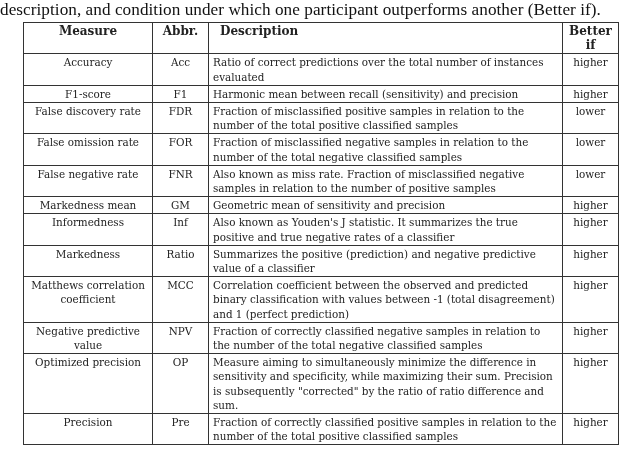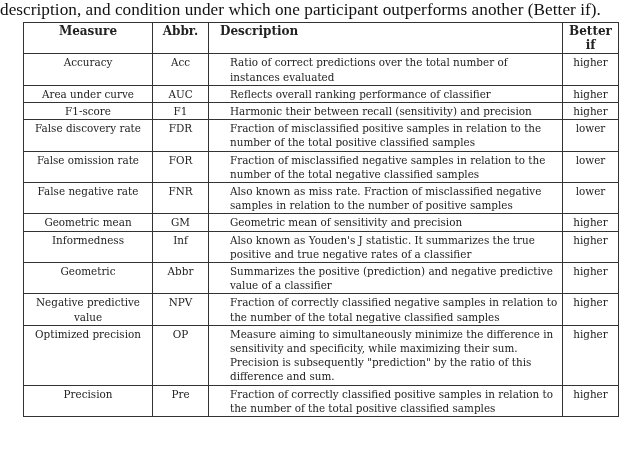--- a/index.html
+++ b/index.html
@@ -53,21 +53,21 @@
     }
     th {
       font-weight: bold;
       font-size: 12px;
       padding-top: 1px;
       padding-bottom: 1px;
       border-bottom: 1.5px solid #333;
     }
     th.left, td.desc { text-align: left; padding-left: 11px; }
     th.center, td.center { text-align: center; }
-    td.desc { padding-left: 21px; padding-right: 4px; }
+    td.desc { padding-left: 4px; padding-right: 4px; }
     td.measure { padding-left: 3px; padding-right: 3px; }
     tr.row td { padding-bottom: 1px; margin-top: 6px; }
   </style>
 </head>
 <body>
 
 <div class="caption">description, and condition under which one participant outperforms another (Better if).</div>
 
 <div class="table-wrap">
   <table>
@@ -86,29 +86,23 @@
       </tr>
     </thead>
     <tbody id="tbody">
     <tr class="row">
           <td class="center measure">Accuracy</td>
           <td class="center">Acc</td>
           <td class="desc">Ratio of correct predictions over the total number of instances evaluated</td>
           <td class="center">higher</td>
         </tr>
         <tr class="row">
-          <td class="center measure">Area under curve</td>
-          <td class="center">AUC</td>
-          <td class="desc">Reflects overall ranking performance of classifier</td>
-          <td class="center">higher</td>
-        </tr>
-        <tr class="row">
           <td class="center measure">F1-score</td>
           <td class="center">F1</td>
-          <td class="desc">Harmonic their between recall (sensitivity) and precision</td>
+          <td class="desc">Harmonic mean between recall (sensitivity) and precision</td>
           <td class="center">higher</td>
         </tr>
         <tr class="row">
           <td class="center measure">False discovery rate</td>
           <td class="center">FDR</td>
           <td class="desc">Fraction of misclassified positive samples in relation to the number of the total positive classified samples</td>
           <td class="center">lower</td>
         </tr>
         <tr class="row">
           <td class="center measure">False omission rate</td>
@@ -116,47 +110,53 @@
           <td class="desc">Fraction of misclassified negative samples in relation to the number of the total negative classified samples</td>
           <td class="center">lower</td>
         </tr>
         <tr class="row">
           <td class="center measure">False negative rate</td>
           <td class="center">FNR</td>
           <td class="desc">Also known as miss rate. Fraction of misclassified negative samples in relation to the number of positive samples</td>
           <td class="center">lower</td>
         </tr>
         <tr class="row">
-          <td class="center measure">Geometric mean</td>
+          <td class="center measure">Markedness mean</td>
           <td class="center">GM</td>
           <td class="desc">Geometric mean of sensitivity and precision</td>
           <td class="center">higher</td>
         </tr>
         <tr class="row">
           <td class="center measure">Informedness</td>
           <td class="center">Inf</td>
           <td class="desc">Also known as Youden's J statistic. It summarizes the true positive and true negative rates of a classifier</td>
           <td class="center">higher</td>
         </tr>
         <tr class="row">
-          <td class="center measure">Geometric</td>
-          <td class="center">Abbr</td>
+          <td class="center measure">Markedness</td>
+          <td class="center">Ratio</td>
           <td class="desc">Summarizes the positive (prediction) and negative predictive value of a classifier</td>
+          <td class="center">higher</td>
+        </tr>
+        <tr class="row">
+          <td class="center measure">Matthews correlation coefficient</td>
+          <td class="center">MCC</td>
+          <td class="desc">Correlation coefficient between the observed and predicted binary classification with values between -1 (total disagreement) and 1 (perfect prediction)</td>
           <td class="center">higher</td>
         </tr>
         <tr class="row">
           <td class="center measure">Negative predictive value</td>
           <td class="center">NPV</td>
           <td class="desc">Fraction of correctly classified negative samples in relation to the number of the total negative classified samples</td>
           <td class="center">higher</td>
         </tr>
         <tr class="row">
           <td class="center measure">Optimized precision</td>
           <td class="center">OP</td>
-          <td class="desc">Measure aiming to simultaneously minimize the difference in sensitivity and specificity, while maximizing their sum. Precision is subsequently "prediction" by the ratio of this difference and sum.</td>
+          <td class="desc">Measure aiming to simultaneously minimize the difference in sensitivity and specificity, while maximizing their sum. Precision is subsequently "corrected" by the ratio of ratio difference and sum.</td>
           <td class="center">higher</td>
         </tr>
         <tr class="row">
           <td class="center measure">Precision</td>
           <td class="center">Pre</td>
           <td class="desc">Fraction of correctly classified positive samples in relation to the number of the total positive classified samples</td>
           <td class="center">higher</td>
         </tr>
       </tbody>
   </table>

